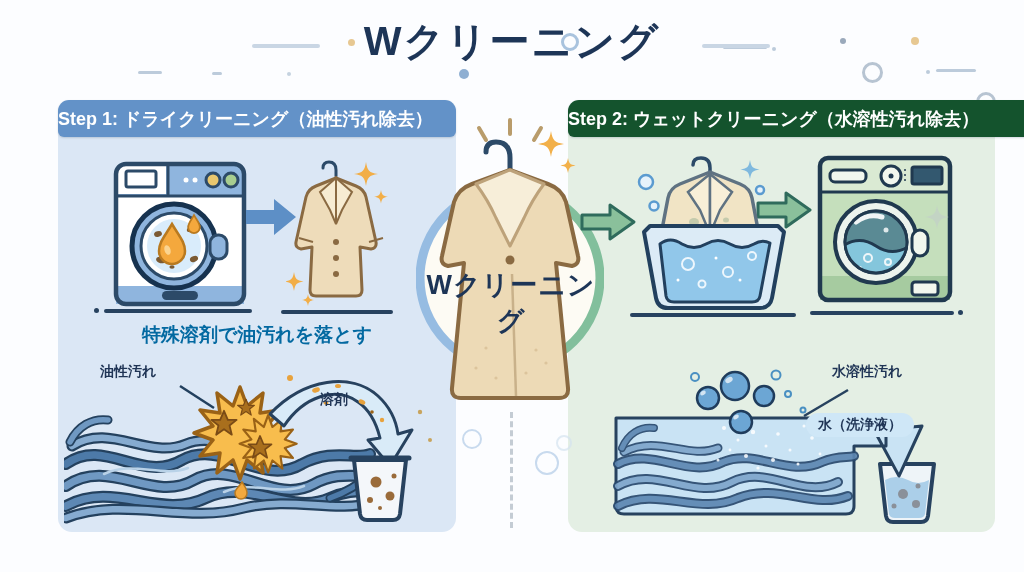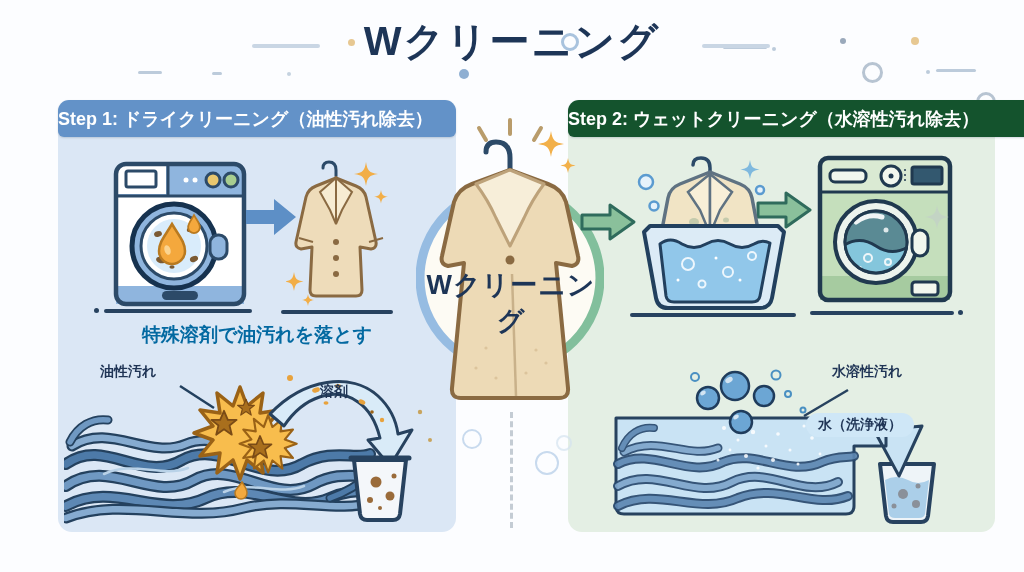--- a/index.html
+++ b/index.html
@@ -170,21 +170,21 @@
         <circle cx="312" cy="126" r="5.5"></circle>
           <circle cx="326" cy="140" r="4.5"></circle>
         <circle cx="306" cy="144" r="3"></circle>
           <circle cx="330" cy="120" r="2.5"></circle>
           <circle cx="316" cy="152" r="2"></circle>
       </g>
     </g>
   </svg>
 
   <div class="abs lbl" style="left:100px;top:363px;">油性汚れ</div>
-  <div class="abs lbl" style="left:320px;top:383px;text-align:right;">溶剤</div>
+  <div class="abs lbl" style="left:320px;top:391px;text-align:right;">溶剤</div>
 
   <svg class="abs" style="left:416px;top:108px;" width="188" height="300" viewBox="0 0 188 300">
     <circle cx="94" cy="170" r="90" fill="#fdfbf4"></circle>
     <path d="M94,80 A90,90 0 0 0 94,260" fill="none" stroke="#96bce2" stroke-width="9" stroke-linecap="round"></path>
     <path d="M94,80 A90,90 0 0 1 94,260" fill="none" stroke="#82bf9c" stroke-width="9" stroke-linecap="round"></path>
     <g stroke="#b99c6b" stroke-width="4" stroke-linecap="round">
       <line x1="70" y1="32" x2="63" y2="20"></line>
         <line x1="94" y1="26" x2="94" y2="12"></line>
         <line x1="118" y1="32" x2="125" y2="20"></line>
     </g>

